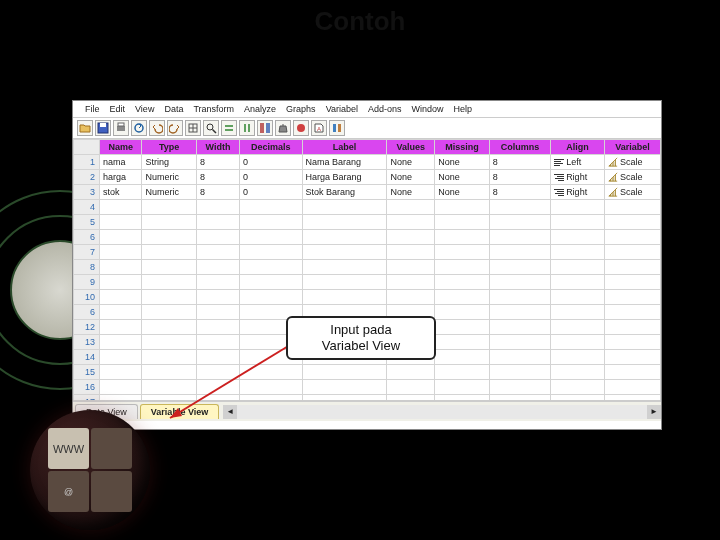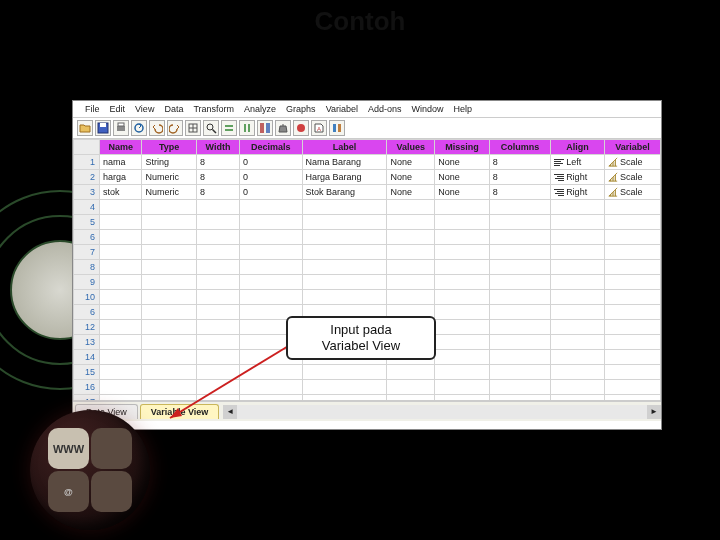--- a/index.html
+++ b/index.html
@@ -110,23 +110,23 @@
   .globe {
     position:absolute; left:30px; bottom:10px;
     width:120px; height:120px;
     background: radial-gradient(circle at 35% 30%, #402020, #201010 60%, #000);
     border-radius:50%;
     display:grid; grid-template-columns:1fr 1fr; grid-template-rows:1fr 1fr;
     gap:2px; padding:18px;
     box-shadow: inset -6px -6px 12px rgba(0,0,0,.6), 0 0 20px rgba(120,30,30,.3);
   }
   .globe .pane {
-    background:#5a4a40; border-radius:10px;
+    background:#5a4a40; border-radius:3px;
     display:flex; align-items:center; justify-content:center;
-    font-size:9px; color:#ccc; font-weight:bold;
+    font-size:9px; color:#ccc; font-weight:normal;
   }
   .globe .pane.www { background:#c8c0b0; color:#333; font-size:11px; }
 </style>
 </head>
 <body>
 
 <div class="bg-circles">
   <div class="c1"></div>
     <div class="c2"></div>
     <div class="c3"></div>

